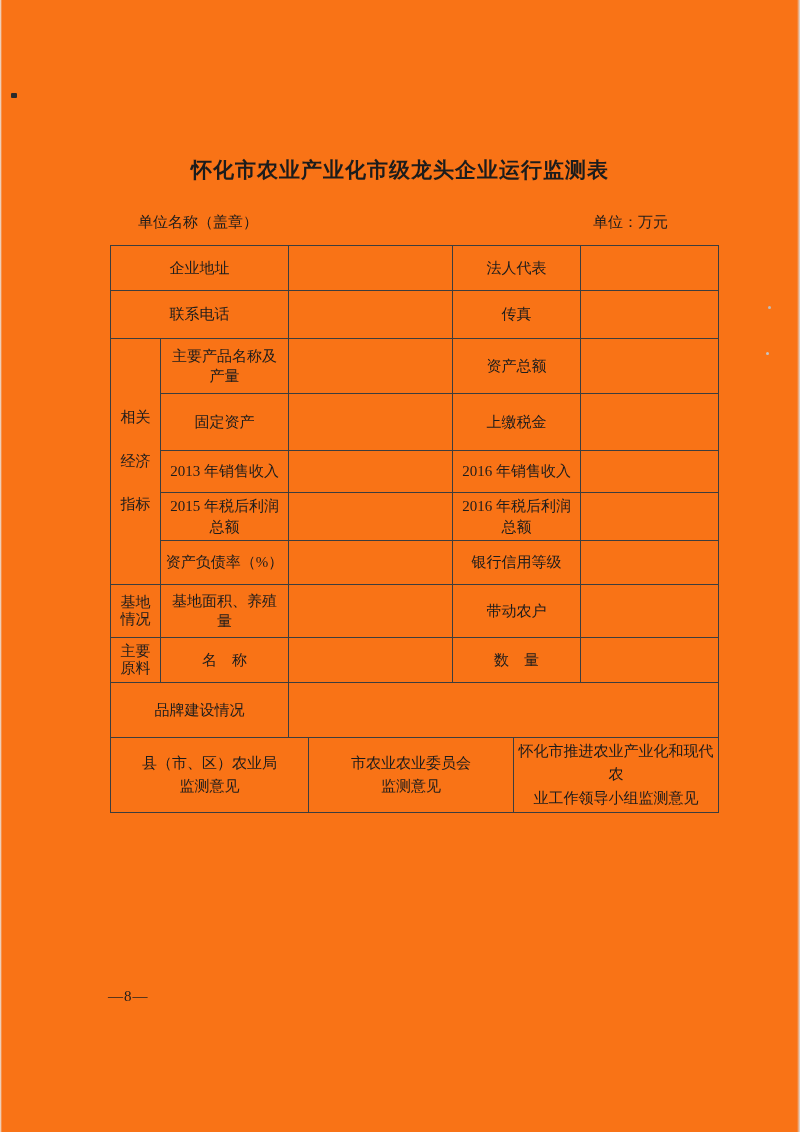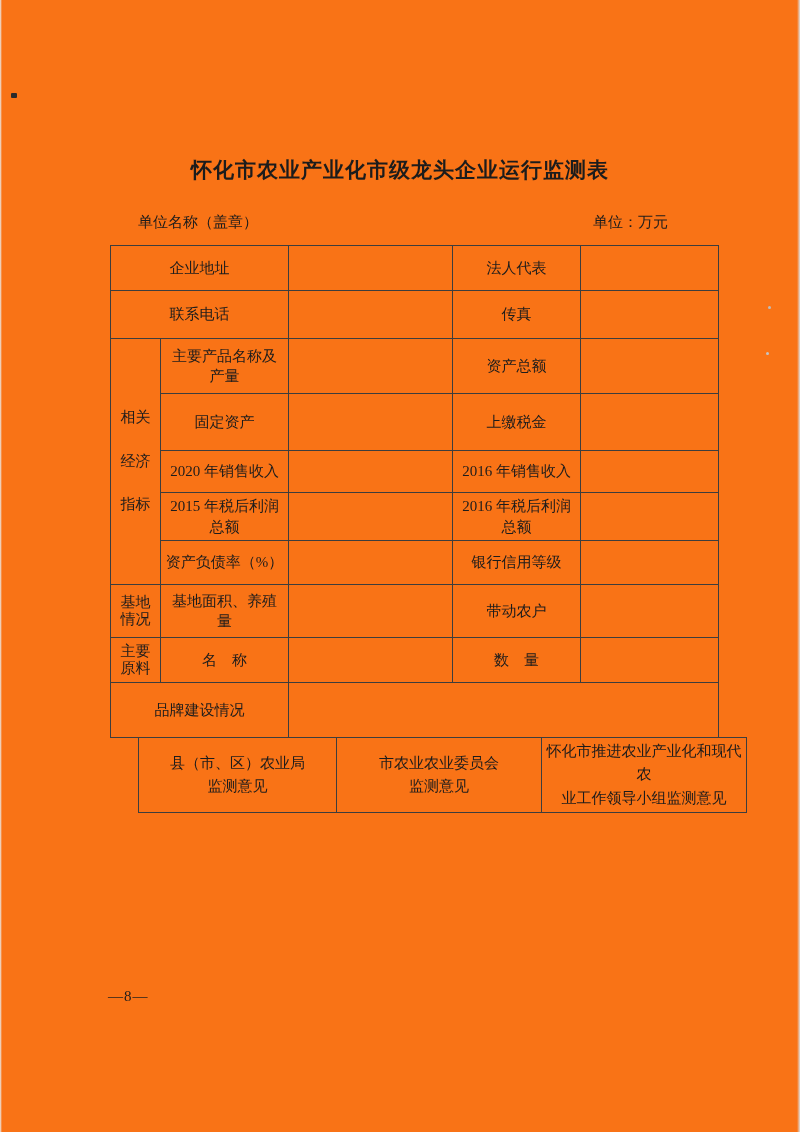--- a/index.html
+++ b/index.html
@@ -53,21 +53,21 @@
   td {
     border: 1px solid #3d3d3d;
     text-align: center;
     vertical-align: middle;
     padding: 2px 4px;
     white-space: pre-line;
     line-height: 1.35;
   }
   td.group-tall { line-height: 2.9; }
   td.group-short { line-height: 1.15; }
-  table.bottom-table { margin-top: -1px; margin-left: 28px; }
+  table.bottom-table { margin-top: -1px; }
   td.op-header { line-height: 1.55; }
   td.op-body {
     vertical-align: bottom;
     text-align: right;
     padding: 0 34px 10px 0;
   }
   .stamp { margin-bottom: 9px; padding-right: 12px; }
   .date-line { letter-spacing: 2px; }
 
   .page-number {
@@ -126,21 +126,21 @@
         <td>资产总额</td>
         <td></td>
       </tr>
       <tr style="height:57px">
         <td>固定资产</td>
         <td></td>
         <td>上缴税金</td>
         <td></td>
       </tr>
       <tr style="height:42px">
-        <td>2020 年销售收入</td>
+        <td>2013 年销售收入</td>
         <td></td>
         <td>2016 年销售收入</td>
         <td></td>
       </tr>
       <tr style="height:48px">
         <td>2015 年税后利润
 总额</td>
         <td></td>
         <td>2016 年税后利润
 总额</td>

